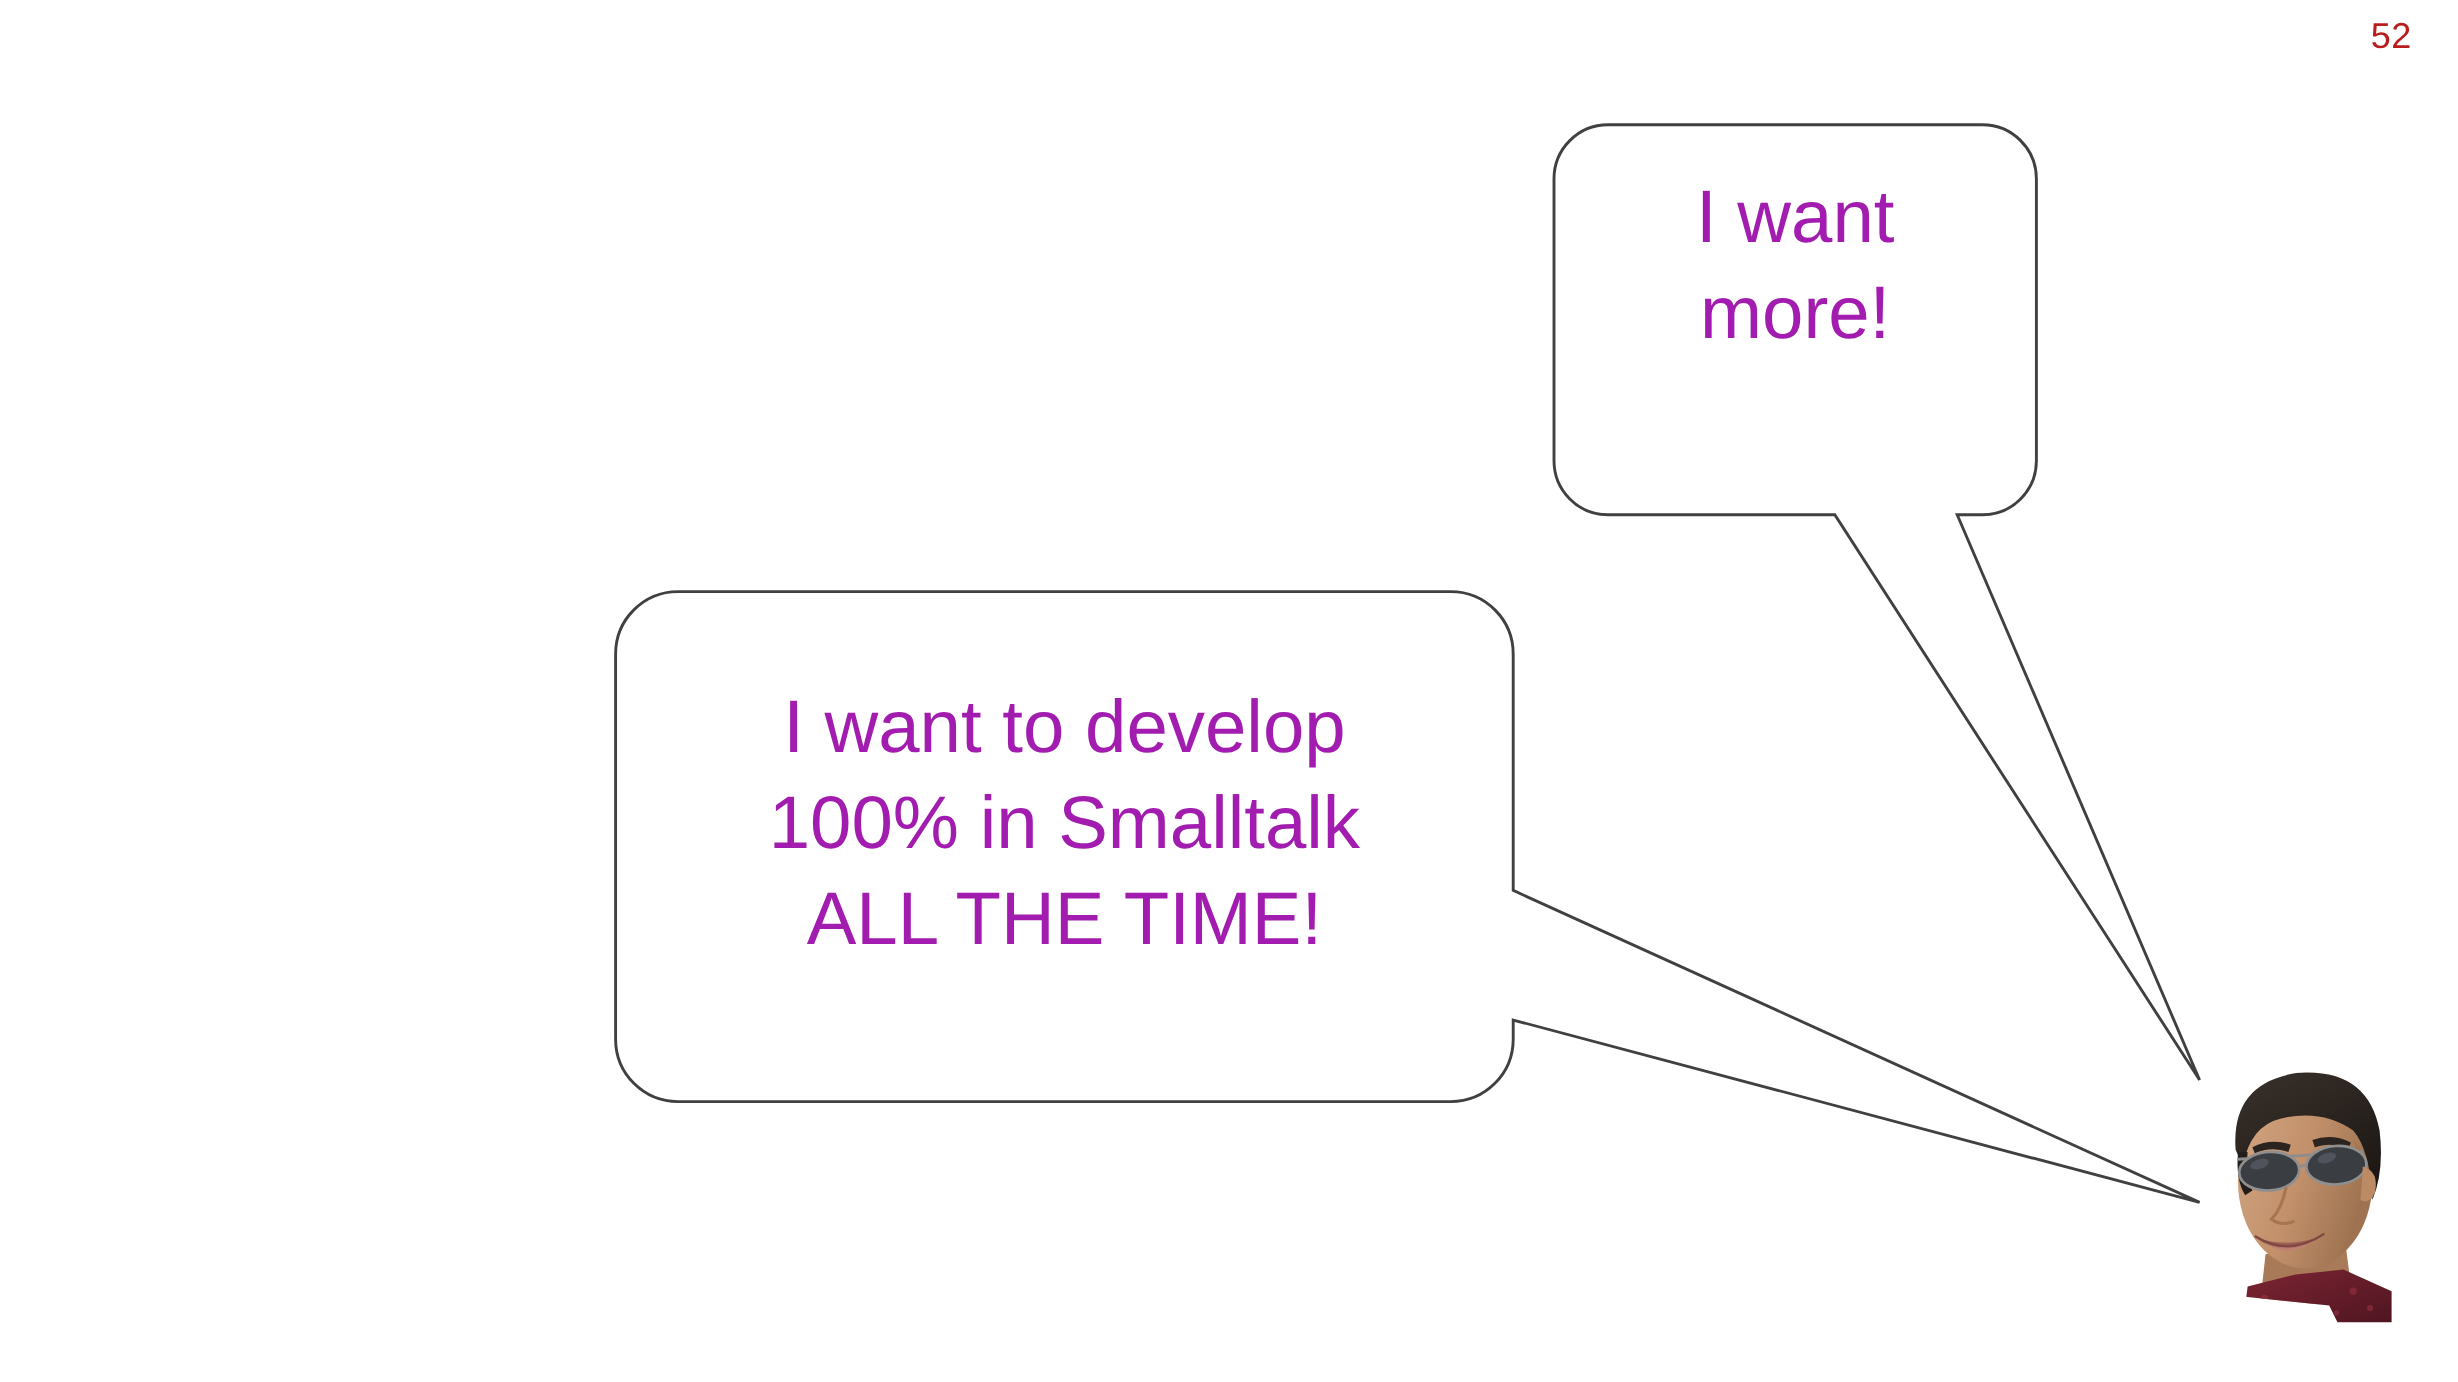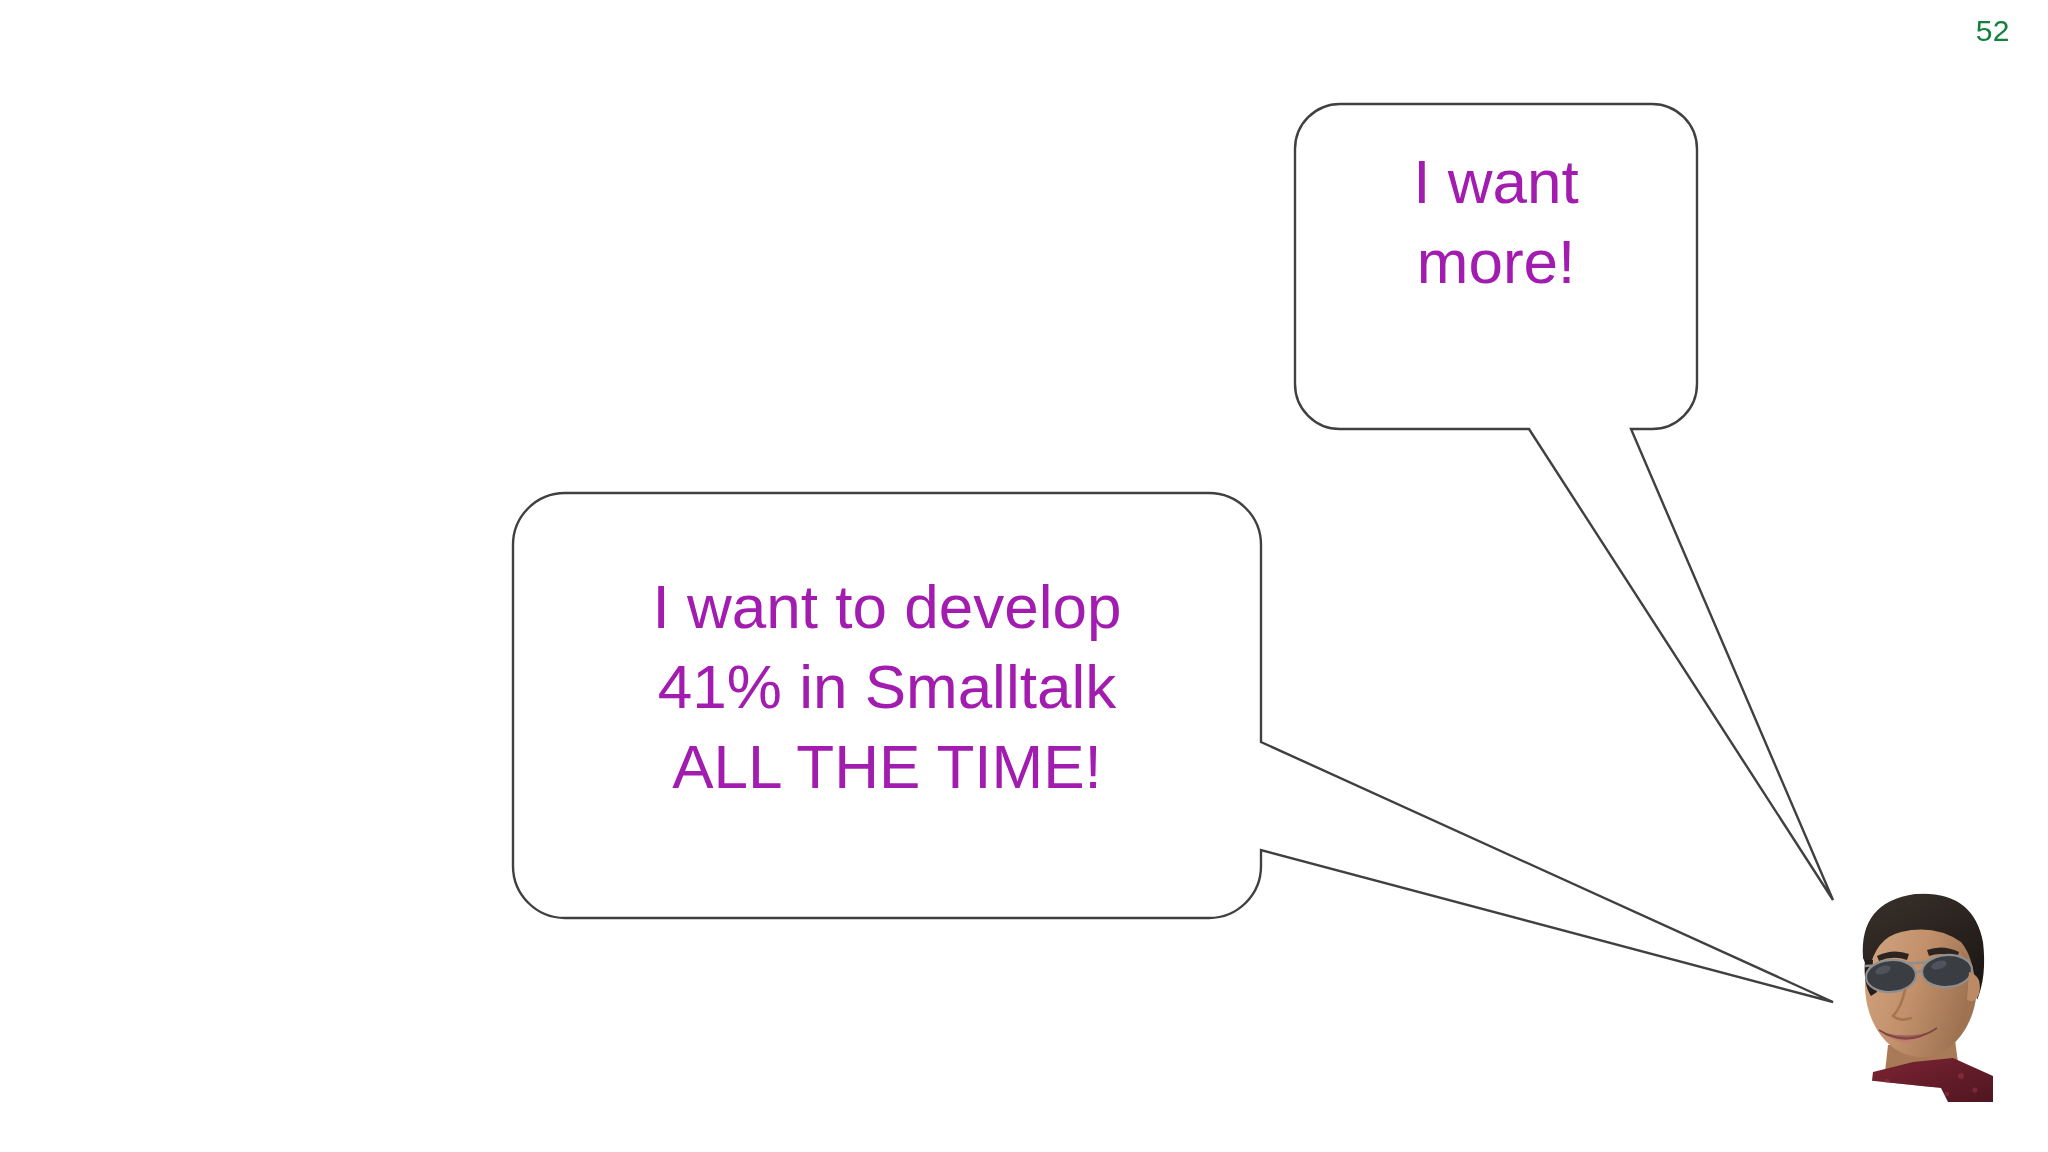--- a/index.html
+++ b/index.html
@@ -17,21 +17,21 @@
     font-family: "Liberation Sans", sans-serif;
   }
 
   
   #page-number {
     position: absolute;
     top: 16px;
     right: 38px;
     font-size: 30px;
     line-height: 1;
-    color: #15803d;
+    color: #b91c1c;
     font-family: "Liberation Sans", sans-serif;
     letter-spacing: 0.5px;
     user-select: none;
   }
 
   
   #vector-layer {
     position: absolute;
     left: 0;
     top: 0;
@@ -106,21 +106,21 @@
              A 52 52 0 0 1 513 866
              L 513 545
              A 52 52 0 0 1 565 493
              Z" fill="#ffffff" stroke="#404040" stroke-width="2.4" stroke-linejoin="miter"></path>
   </svg>
 
   <div class="bubble-text" id="bubble-top-text">I want
 more!</div>
 
   <div class="bubble-text" id="bubble-bottom-text">I want to develop
-41% in Smalltalk
+100% in Smalltalk
 ALL THE TIME!</div>
 
   <svg id="person-photo" viewBox="0 0 165 230" xmlns="http://www.w3.org/2000/svg">
     <defs>
       <clipPath id="photo-clip">
 
         <path d="M 8 18 L 160 8 L 160 222 L 105 222 L 98 208 L 22 200 L 6 120 Z"></path>
       </clipPath>
       <linearGradient id="skin-grad" x1="0" y1="0" x2="1" y2="0.4">
         <stop offset="0%" stop-color="#d3a683"></stop>

